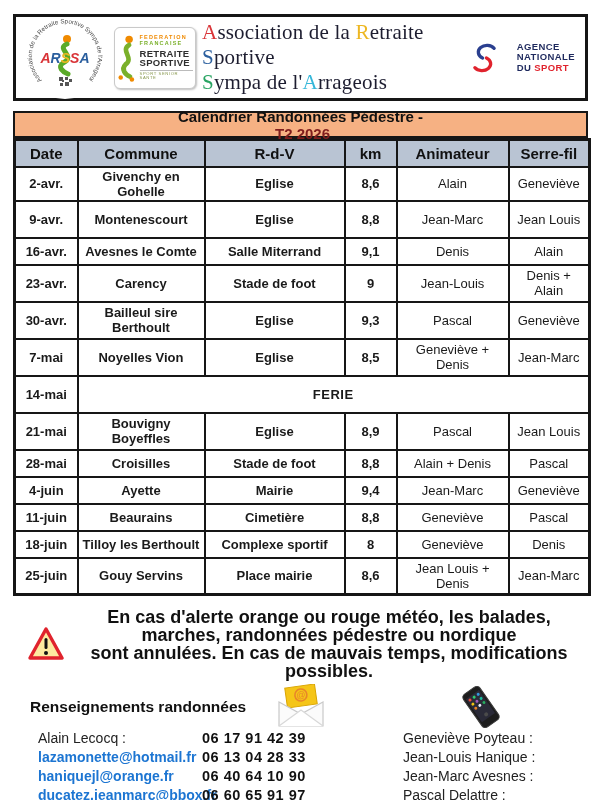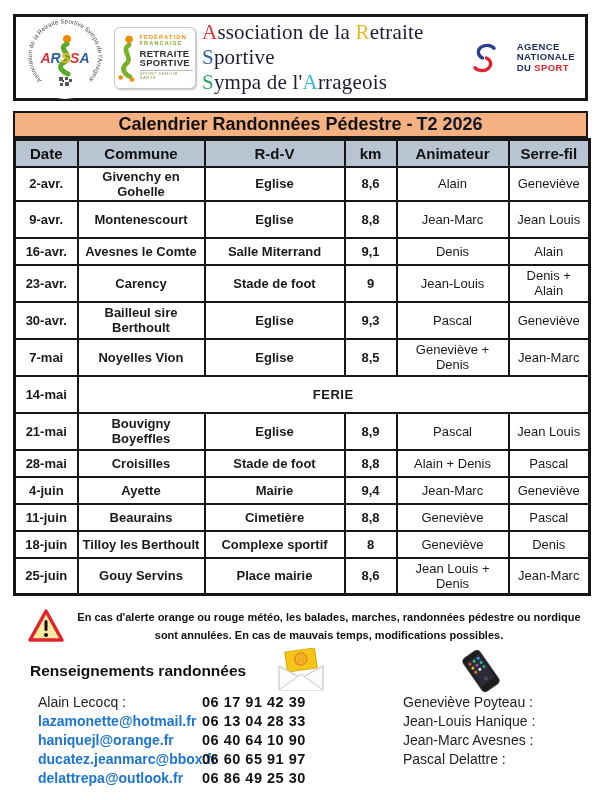--- a/index.html
+++ b/index.html
@@ -33,23 +33,23 @@
   .ffrs-ret  { font-size:9.5px; font-weight:bold; color:#2e2e2e; margin-top:2px; letter-spacing:0.3px;}
   .ffrs-spo  { font-size:9.5px; font-weight:bold; color:#2e2e2e; letter-spacing:0.3px;}
   .ffrs-sub  { font-size:4.2px; color:#8a9a50; margin-top:2px; border-top:1px solid #bbb; padding-top:1px; letter-spacing:0.6px;}
   .ans-logo { display:flex; align-items:center; gap:19px; flex:none; margin-right:4px; }
   .ans-text { font-size:9.5px; line-height:10.5px; font-weight:bold; color:#1f2a5e; letter-spacing:0.4px; }
   .ans-text .sport { color:#e0232d; }
   
   .banner {
     margin:10px 13px 0 13px; height:27px; background:#f6b183;
     border:2px solid #161616; display:flex; align-items:center; justify-content:center;
-    font-size:18px; font-weight:bold; color:#111;
-  }
-  .banner .hl { color:#0f172a; margin-left:4px; }
+    font-size:15px; font-weight:bold; color:#111;flex-direction:column;
+  }
+  .banner .hl { color:#7f1d1d; margin-left:4px; }
   
   table.cal {
     width:575px; margin:0 13px; border-collapse:collapse;
     border:3px solid #161616; table-layout:fixed;padding-left:24px;
   }
   table.cal th {
     background:#b9c4d3; border:2px solid #161616; font-size:15px;
     font-weight:bold; height:27px; color:#111;
   }
   table.cal td {
@@ -58,21 +58,21 @@
   }
   td.b { font-weight:bold; }
   td.ferie { font-weight:bold; font-size:15px; letter-spacing:0.5px; }
   tbody tr { height:37px; }
   tbody tr:nth-child(1), tbody tr:nth-child(3), tbody tr:nth-child(9),
   tbody tr:nth-child(10), tbody tr:nth-child(11), tbody tr:nth-child(12) { height:27px; }
   
   .warning-row { margin:12px 13px 0 13px; display:flex; align-items:center; }
   .warning-row svg { margin-left:15px; flex:none; }
   .warning-text {
-    flex:1; text-align:center; font-weight:bold; font-size:11px;
+    flex:1; text-align:center; font-weight:bold; font-size:18px;
     line-height:18px; color:#111; padding:0 4px 0 10px;
   }
   
   .info-section { position:relative; margin-top:10px; }
   .rens-heading { margin-left:30px; font-size:15.5px; font-weight:bold; color:#111; padding-top:8px; }
   .envelope-icon { position:absolute; left:276px; top:-6px; }
   .phone-icon    { position:absolute; left:458px; top:-8px; }
   .contacts-grid {
     margin:14px 0 0 38px; display:grid;
     grid-template-columns:164px 201px auto; row-gap:3px; align-items:center;

